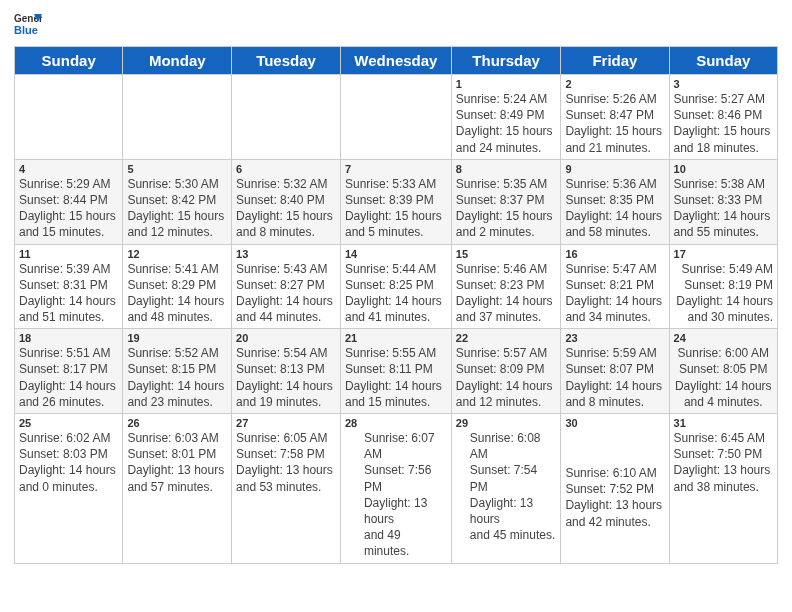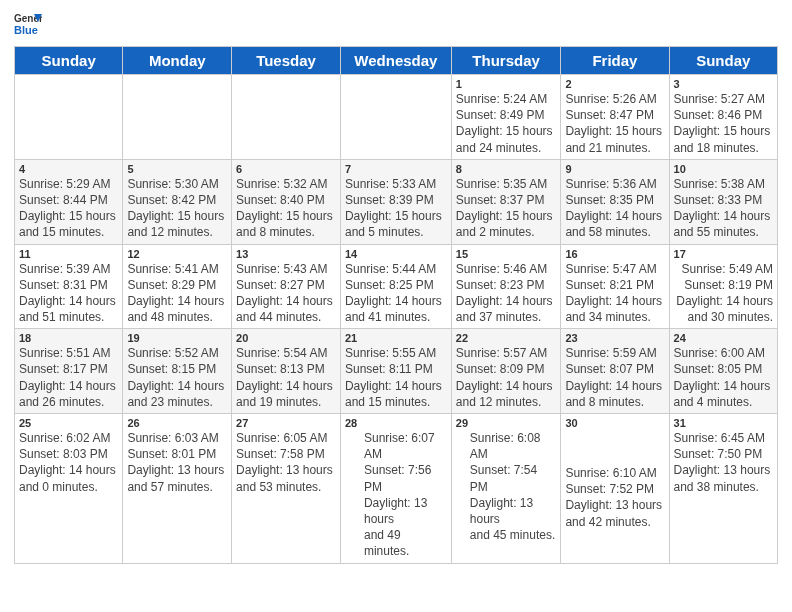--- a/index.html
+++ b/index.html
@@ -283,21 +283,21 @@
           </td>
           <td>
             <span class="day-number">23</span>
             <div class="day-detail" style="white-space: pre-line;">Sunrise: 5:59 AM
 Sunset: 8:07 PM
 Daylight: 14 hours
 and 8 minutes.</div>
           </td>
           <td>
             <span class="day-number">24</span>
-            <div class="day-detail" style="white-space: pre-line;">Sunrise: 6:00 AM
+            <div class="day-detail" style="white-space: pre-line; text-align: center;">Sunrise: 6:00 AM
 Sunset: 8:05 PM
 Daylight: 14 hours
 and 4 minutes.</div>
           </td>
         </tr>
         <tr>
           <td>
             <span class="day-number">25</span>
             <div class="day-detail" style="white-space: pre-line;">Sunrise: 6:02 AM
 Sunset: 8:03 PM

